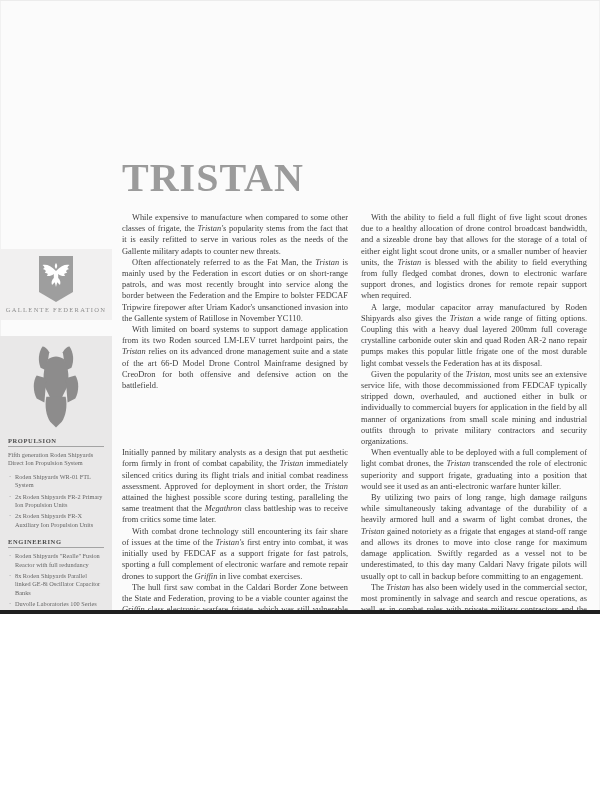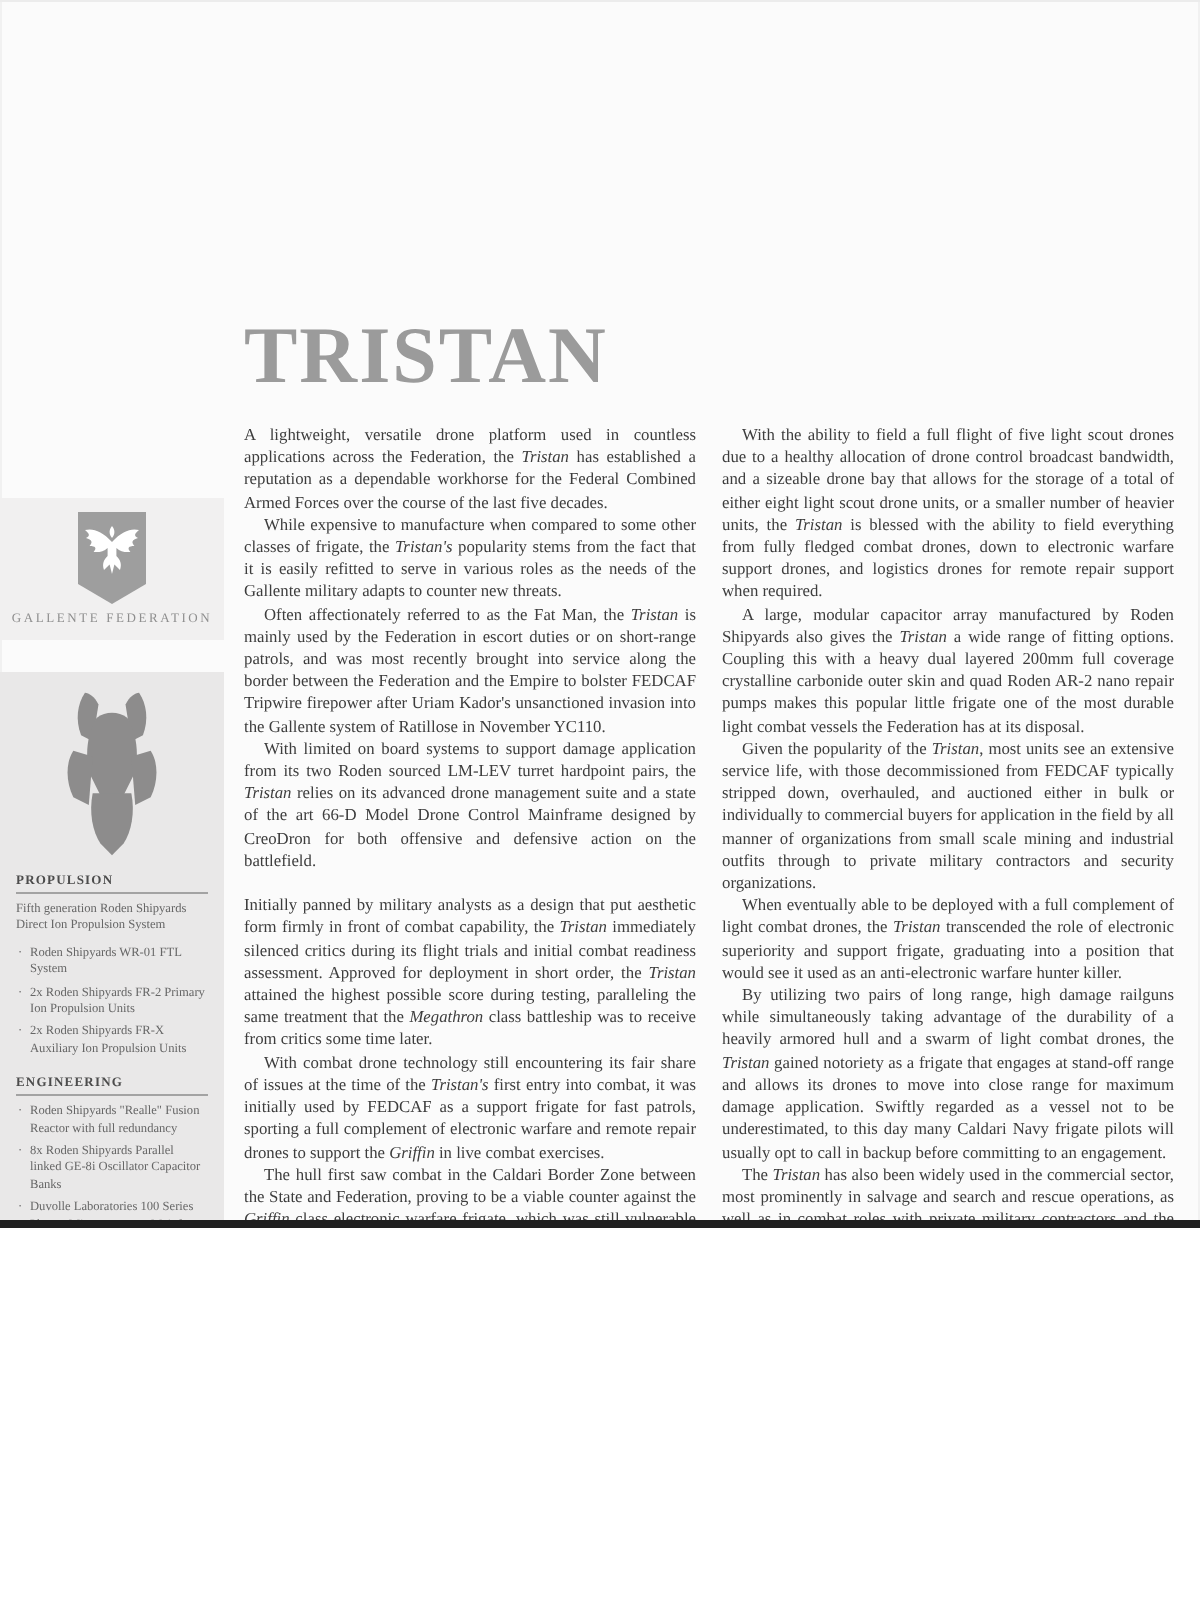--- a/index.html
+++ b/index.html
@@ -111,21 +111,20 @@
     </div>
   </div>
 
   <div class="page-number">084</div>
 
   <div class="main">
     <h1>TRISTAN</h1>
 
     <div class="cols">
       <div class="col">
-        <p>A lightweight, versatile drone platform used in countless applications across the Federation, the <em>Tristan</em> has established a reputation as a dependable workhorse for the Federal Combined Armed Forces over the course of the last five decades.</p>
         <p class="ind">While expensive to manufacture when compared to some other classes of frigate, the <em>Tristan's</em> popularity stems from the fact that it is easily refitted to serve in various roles as the needs of the Gallente military adapts to counter new threats.</p>
         <p class="ind">Often affectionately referred to as the Fat Man, the <em>Tristan</em> is mainly used by the Federation in escort duties or on short-range patrols, and was most recently brought into service along the border between the Federation and the Empire to bolster FEDCAF Tripwire firepower after Uriam Kador's unsanctioned invasion into the Gallente system of Ratillose in November YC110.</p>
         <p class="ind">With limited on board systems to support damage application from its two Roden sourced LM-LEV turret hardpoint pairs, the <em>Tristan</em> relies on its advanced drone management suite and a state of the art 66-D Model Drone Control Mainframe designed by CreoDron for both offensive and defensive action on the battlefield.</p>
       </div>
       <div class="col">
         <p class="ind">With the ability to field a full flight of five light scout drones due to a healthy allocation of drone control broadcast bandwidth, and a sizeable drone bay that allows for the storage of a total of either eight light scout drone units, or a smaller number of heavier units, the <em>Tristan</em> is blessed with the ability to field everything from fully fledged combat drones, down to electronic warfare support drones, and logistics drones for remote repair support when required.</p>
         <p class="ind">A large, modular capacitor array manufactured by Roden Shipyards also gives the <em>Tristan</em> a wide range of fitting options. Coupling this with a heavy dual layered 200mm full coverage crystalline carbonide outer skin and quad Roden AR-2 nano repair pumps makes this popular little frigate one of the most durable light combat vessels the Federation has at its disposal.</p>
         <p class="ind">Given the popularity of the <em>Tristan</em>, most units see an extensive service life, with those decommissioned from FEDCAF typically stripped down, overhauled, and auctioned either in bulk or individually to commercial buyers for application in the field by all manner of organizations from small scale mining and industrial outfits through to private military contractors and security organizations.</p>
       </div>
     </div>

